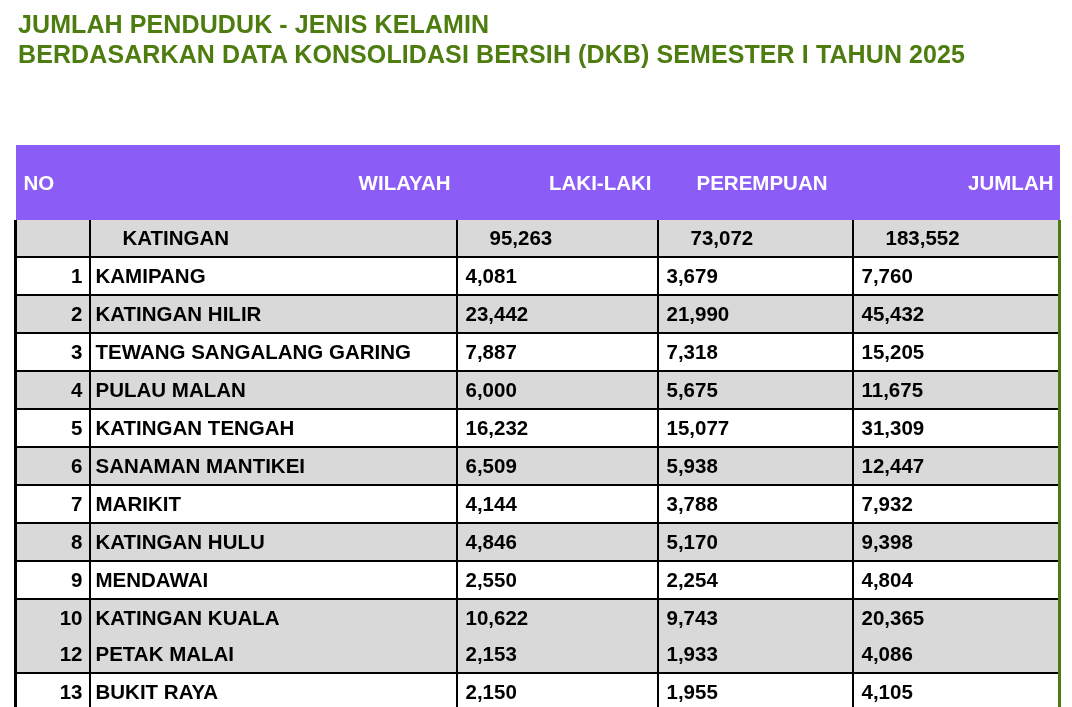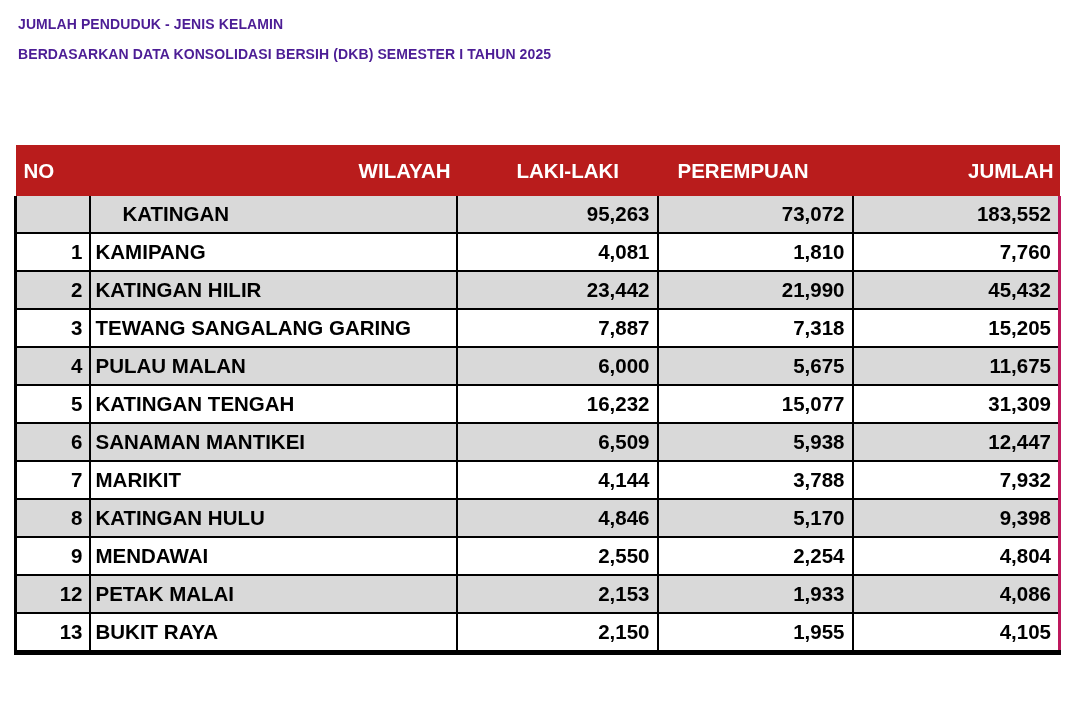--- a/index.html
+++ b/index.html
@@ -22,26 +22,26 @@
   }
 
   
   .titles {
     position: absolute;
     left: 18px;
     top: 9px;
     width: 1030px;
   }
   .title-line {
-    font-size: 14px;
+    font-size: 25px;
     font-weight: bold;
     letter-spacing: 0.1px;
     line-height: 30px;
     white-space: nowrap;
-    color: #4c1d95;
+    color: #4d7c0f;
   }
 
   
   .table-wrap {
     position: absolute;
     left: 14px;
     top: 145px;
     width: 1044px;
   }
   table.data {
@@ -51,34 +51,34 @@
     font-size: 20px;
     font-weight: bold;
   }
   table.data col.c-no      { width: 74px; }
   table.data col.c-wilayah { width: 367px; }
   table.data col.c-laki    { width: 201px; }
   table.data col.c-perem   { width: 195px; }
   table.data col.c-jumlah  { width: 207px; }
 
   thead th {
-    background: #b91c1c;
+    background: #8b5cf6;
     color: #ffffff;
     height: 43px;
     font-size: 20.5px;
     font-weight: bold;
-    padding: 4px 6px;
+    padding: 16px 6px;
     border: none;
     vertical-align: middle;
     white-space: nowrap;
   }
   thead th.th-no      { text-align: left;  padding-left: 8px; }
   thead th.th-wilayah { text-align: right;  padding-left: 78px; }
-  thead th.th-laki    { text-align: left;  padding-left: 60px; }
-  thead th.th-perem   { text-align: left;  padding-left: 20px; }
+  thead th.th-laki    { text-align: right;  padding-left: 60px; }
+  thead th.th-perem   { text-align: center;  padding-left: 20px; }
   thead th.th-jumlah  { text-align: right;  padding-left: 12px; }
 
   tbody td {
     height: 36px;
     padding: 0 8px;
     border-left: 3px solid #000000;
     border-right: 3px solid #000000;
     border-top: 0;
     border-bottom: 0;
     vertical-align: middle;
@@ -93,27 +93,26 @@
     padding-right: 6px;
     border-right: 2px solid #000000;
   }
   tbody td.cell-wilayah {
     text-align: left;
     padding-left: 5px;
     border-left: 0;
     border-right: 2px solid #000000;
   }
   tbody td.cell-num {
-    text-align: right;
     padding-right: 7px;
     border-left: 0;
     border-right: 2px solid #000000;
   }
   tbody td.cell-last {
-    border-right: 3px solid #be185d;
+    border-right: 3px solid #4d7c0f;
   }
 
   tbody tr.row-shaded td { background: #d9d9d9; }
   tbody tr.row-plain  td { background: #ffffff; }
 
   
   tbody tr.row-plain + tr.row-shaded td,
   tbody tr.row-shaded + tr.row-plain td {
     border-top: 2px solid #000000;
   }
@@ -154,21 +153,21 @@
             <td class="cell-no"></td>
             <td class="cell-wilayah">KATINGAN</td>
             <td class="cell-num">95,263</td>
             <td class="cell-num">73,072</td>
             <td class="cell-num cell-last">183,552</td>
           </tr>
           <tr class="row row-plain">
             <td class="cell-no">1</td>
             <td class="cell-wilayah">KAMIPANG</td>
             <td class="cell-num">4,081</td>
-            <td class="cell-num">1,810</td>
+            <td class="cell-num">3,679</td>
             <td class="cell-num cell-last">7,760</td>
           </tr>
           <tr class="row row-shaded">
             <td class="cell-no">2</td>
             <td class="cell-wilayah">KATINGAN HILIR</td>
             <td class="cell-num">23,442</td>
             <td class="cell-num">21,990</td>
             <td class="cell-num cell-last">45,432</td>
           </tr>
           <tr class="row row-plain">
@@ -212,20 +211,27 @@
             <td class="cell-num">4,846</td>
             <td class="cell-num">5,170</td>
             <td class="cell-num cell-last">9,398</td>
           </tr>
           <tr class="row row-plain">
             <td class="cell-no">9</td>
             <td class="cell-wilayah">MENDAWAI</td>
             <td class="cell-num">2,550</td>
             <td class="cell-num">2,254</td>
             <td class="cell-num cell-last">4,804</td>
+          </tr>
+          <tr class="row row-shaded">
+            <td class="cell-no">10</td>
+            <td class="cell-wilayah">KATINGAN KUALA</td>
+            <td class="cell-num">10,622</td>
+            <td class="cell-num">9,743</td>
+            <td class="cell-num cell-last">20,365</td>
           </tr>
           <tr class="row row-shaded">
             <td class="cell-no">12</td>
             <td class="cell-wilayah">PETAK MALAI</td>
             <td class="cell-num">2,153</td>
             <td class="cell-num">1,933</td>
             <td class="cell-num cell-last">4,086</td>
           </tr>
           <tr class="row row-plain row-last">
             <td class="cell-no">13</td>

